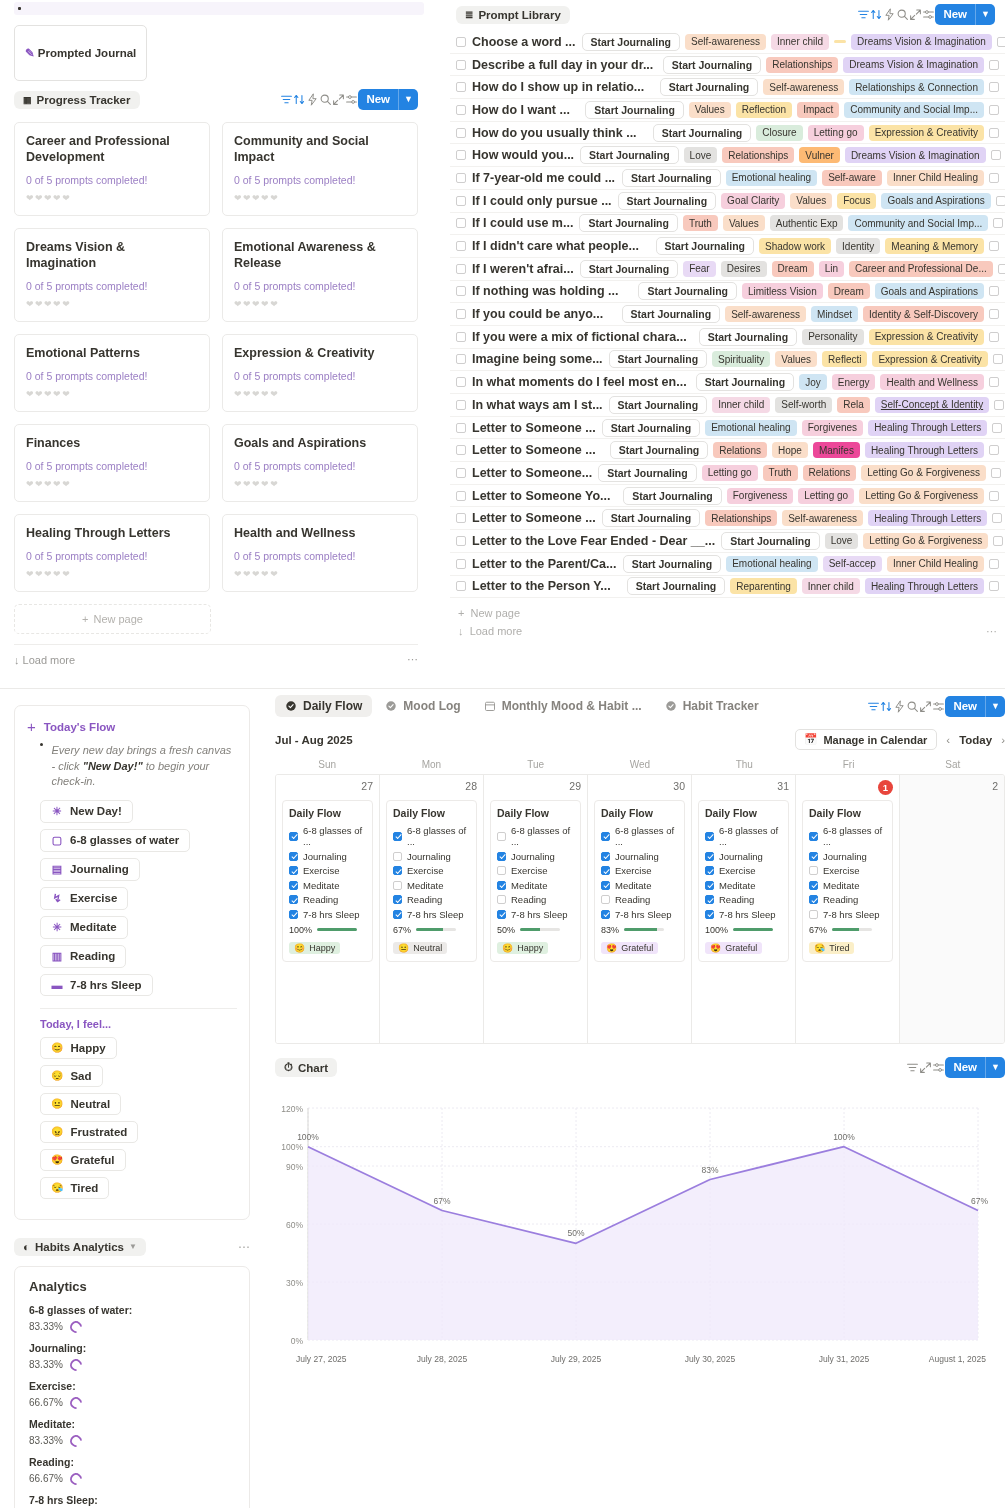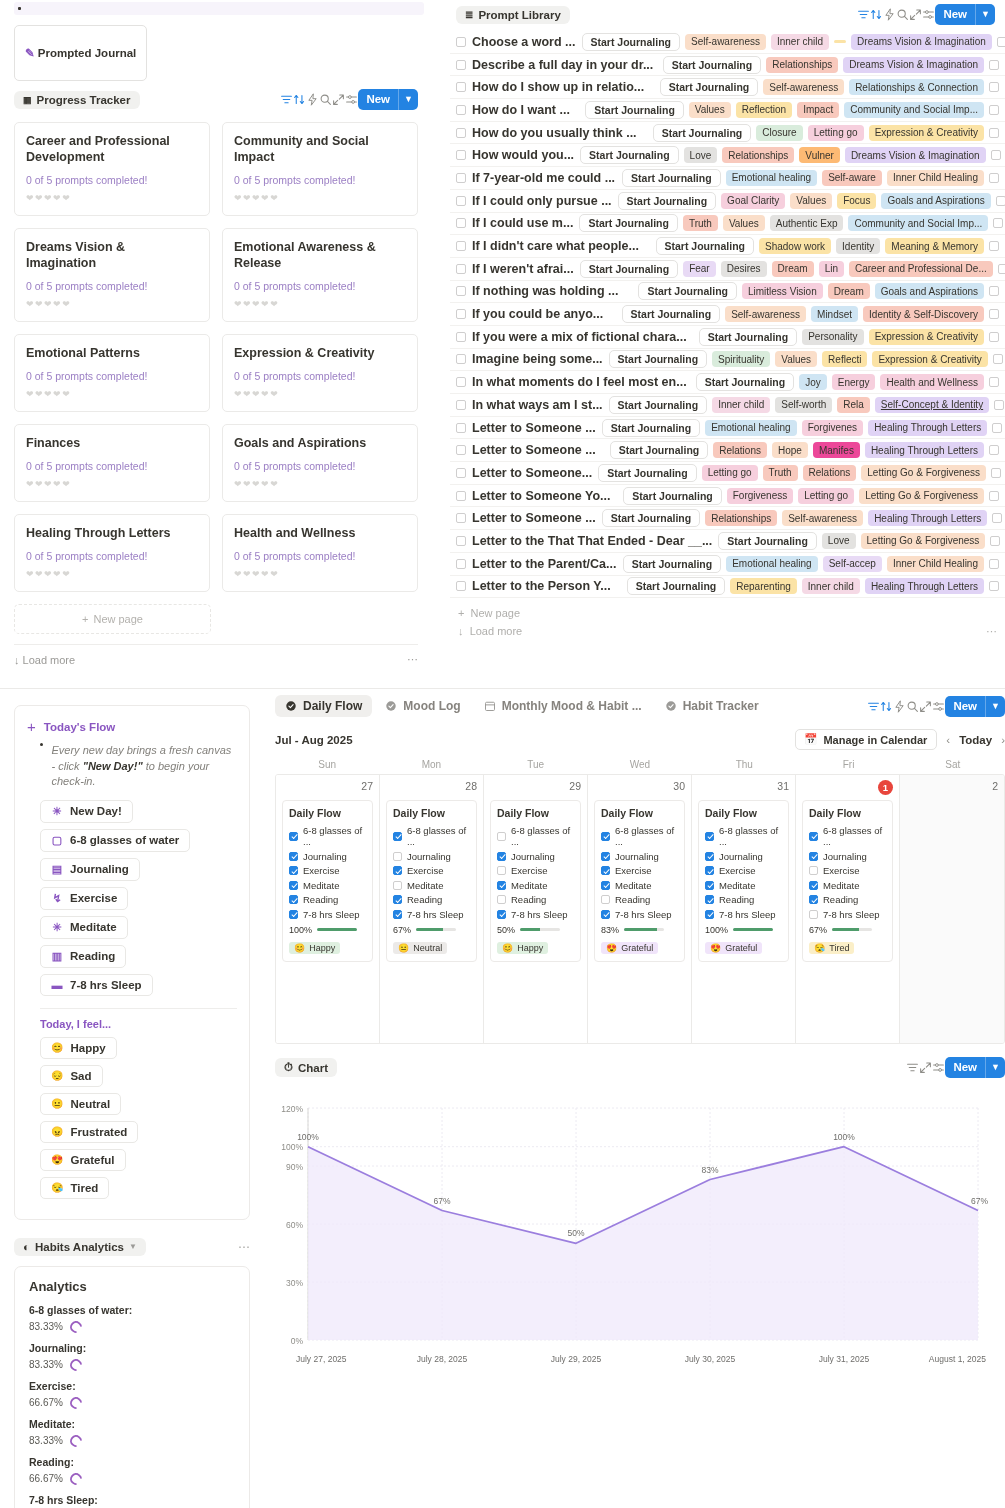--- a/index.html
+++ b/index.html
@@ -571,21 +571,21 @@
     <span class="tail">
       <span class="btnoutline">Start Journaling</span>
       <span class="tag" style="background:#f8c9bd;">Relationships</span>
           <span class="tag" style="background:#fadec9;">Self-awareness</span>
       <span class="tag cat" style="background:#e0d3f5;">Healing Through Letters</span>
       <span class="cbx"></span>
     </span>
   </div>
   <div class="prow">
     <span class="cbx"></span>
-    <span class="ptitle">Letter to the That That Ended - Dear __...</span>
+    <span class="ptitle">Letter to the Love Fear Ended - Dear __...</span>
     <span class="tail">
       <span class="btnoutline">Start Journaling</span>
       <span class="tag" style="background:#e3e2e0;">Love</span>
       <span class="tag cat" style="background:#fadec9;">Letting Go &amp; Forgiveness</span>
       <span class="cbx"></span>
     </span>
   </div>
   <div class="prow">
     <span class="cbx"></span>
     <span class="ptitle">Letter to the Parent/Ca...</span>

